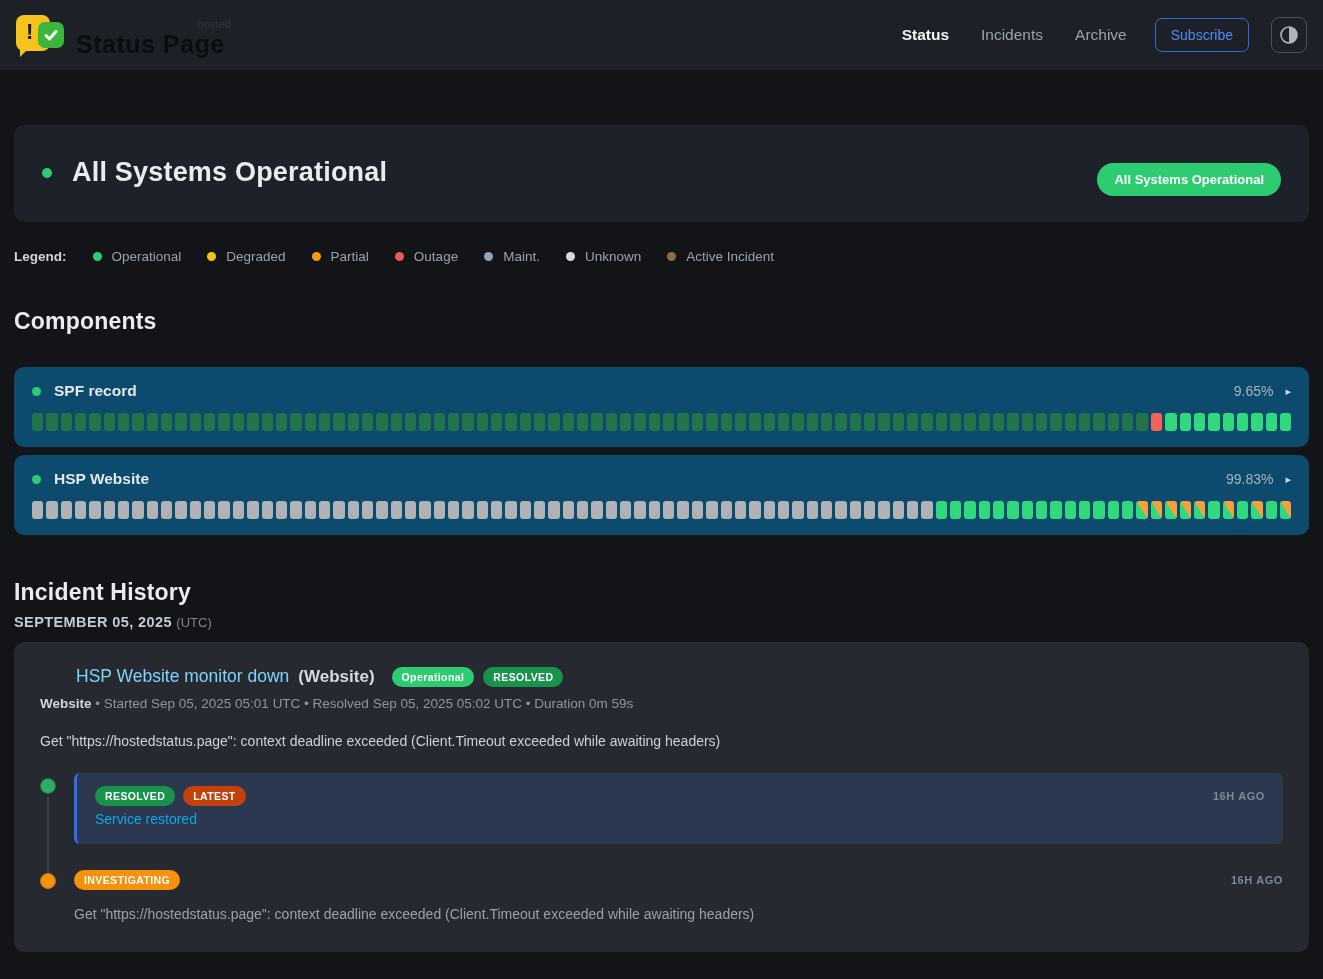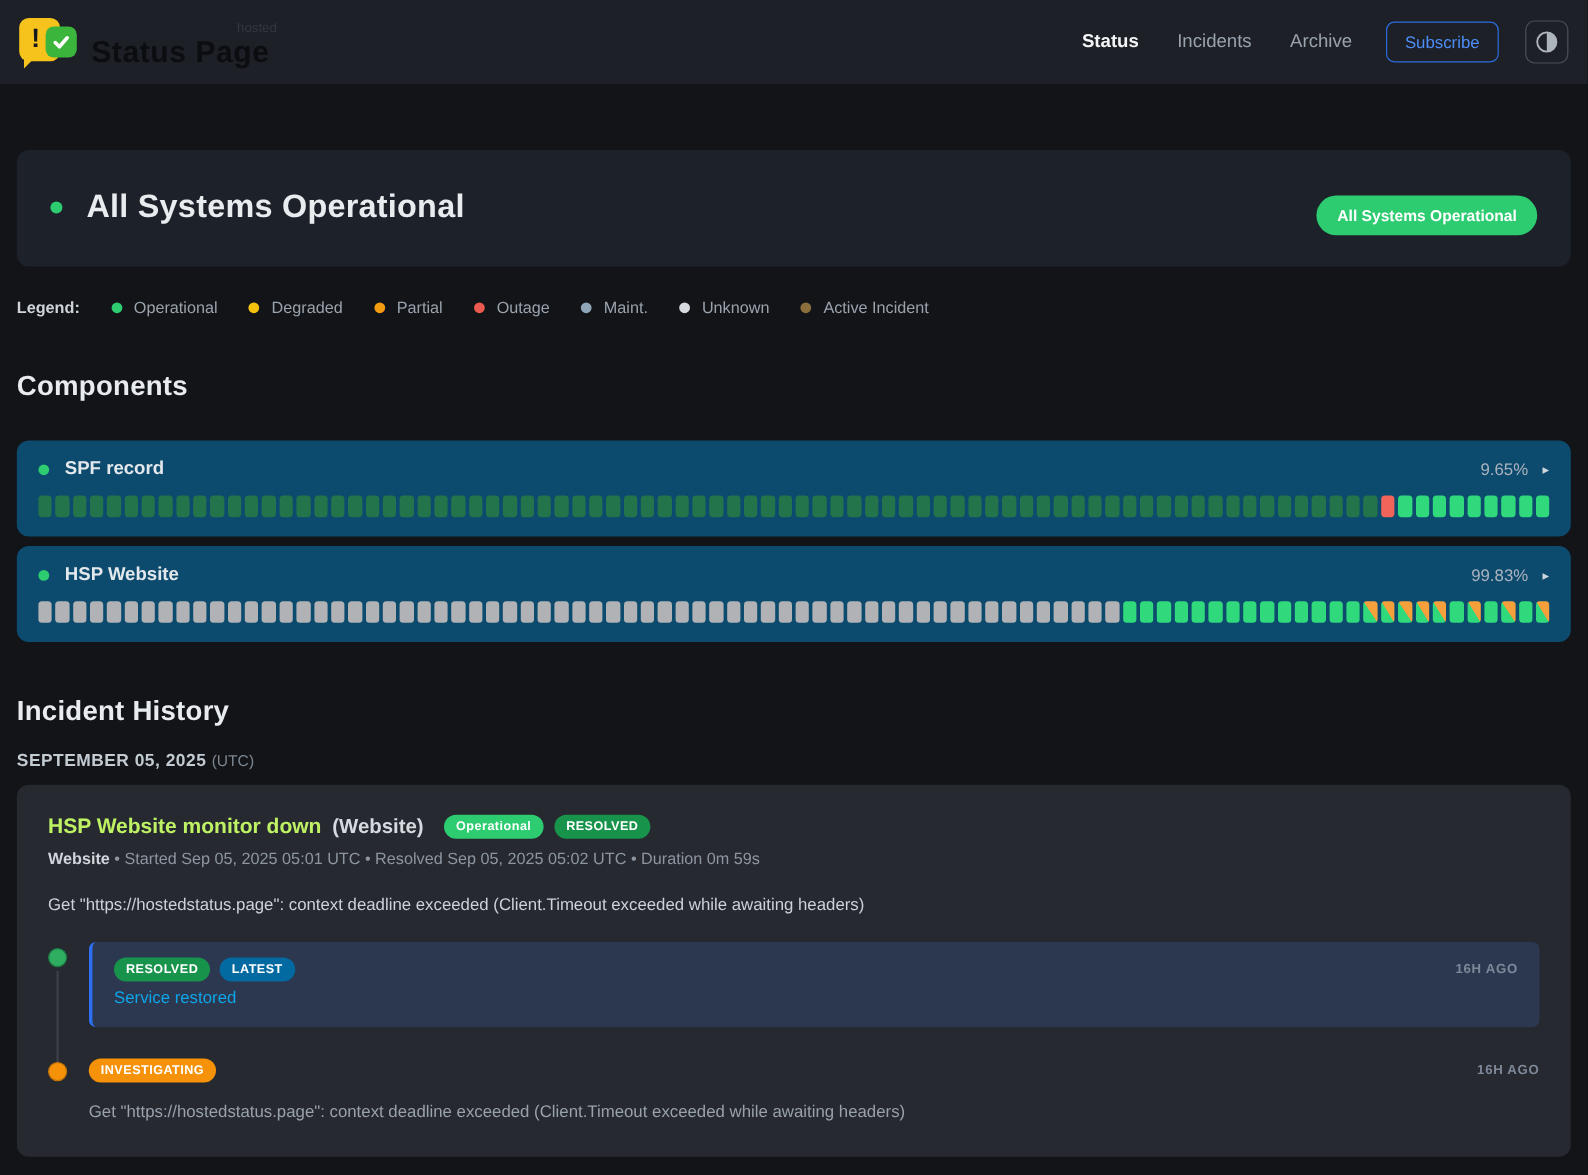--- a/index.html
+++ b/index.html
@@ -62,30 +62,30 @@
   .comp-arrow { font-size:11px; color:#cfd6dd; }
   .bars { display:flex; gap:3px; margin-top:13px; }
   .bar { flex:1; min-width:0; height:18px; border-radius:3px; }
   .bar.op-dim   { background:#23734b; }
   .bar.op       { background:#30d97c; }
   .bar.outage   { background:#f2635a; }
   .bar.nodata   { background:#b0b2b5; }
   .bar.partial  { background:linear-gradient(to top right,#30d97c 49%,#f6a03b 51%); }
 
   
-  .date-heading { margin-top:20px; font-size:14.5px; font-weight:bold; color:#c2cad2; letter-spacing:.4px; }
+  .date-heading { margin-top:8px; font-size:14.5px; font-weight:bold; color:#c2cad2; letter-spacing:.4px; }
   .date-heading .utc { font-size:13px; font-weight:normal; color:#7d858f; letter-spacing:0; }
   .incident-card { background:#26292f; border-radius:10px; padding:24px 26px 30px; margin-top:12px; }
   .inc-title-row { display:flex; align-items:center; gap:9px; flex-wrap:wrap; }
-  .inc-title { color:#bef264; font-size:17.5px; font-weight:bold; text-decoration:none; cursor:pointer; }
+  .inc-title { color:#7dd3fc; font-size:17.5px; font-weight:normal; text-decoration:none; cursor:pointer;margin-left:36px; }
   .inc-component { color:#d4dae0; font-size:17px; font-weight:600; }
   .pill { color:#fff; font-size:10.5px; font-weight:bold; padding:4px 10px; border-radius:999px; letter-spacing:.4px; white-space:nowrap; }
   .pill.green-bright { background:#2ecc71; margin-left:8px; }
   .pill.green { background:#17934c; }
-  .pill.blue { background:#0369a1; }
+  .pill.blue { background:#c2410c; }
   .pill.orange { background:#f59209; }
   .inc-meta { margin-top:9px; font-size:13.5px; color:#8d96a0; }
   .inc-meta b { color:#cfd5db; }
   .inc-desc { margin-top:22px; font-size:14px; color:#ccd2d9; }
 
   
   .timeline { position:relative; margin-top:24px; }
   .tl-line { position:absolute; left:7px; top:24px; width:2px; height:84px; background:#3a4047; }
   .update { display:flex; gap:18px; position:relative; }
   .update + .update { margin-top:24px; }

